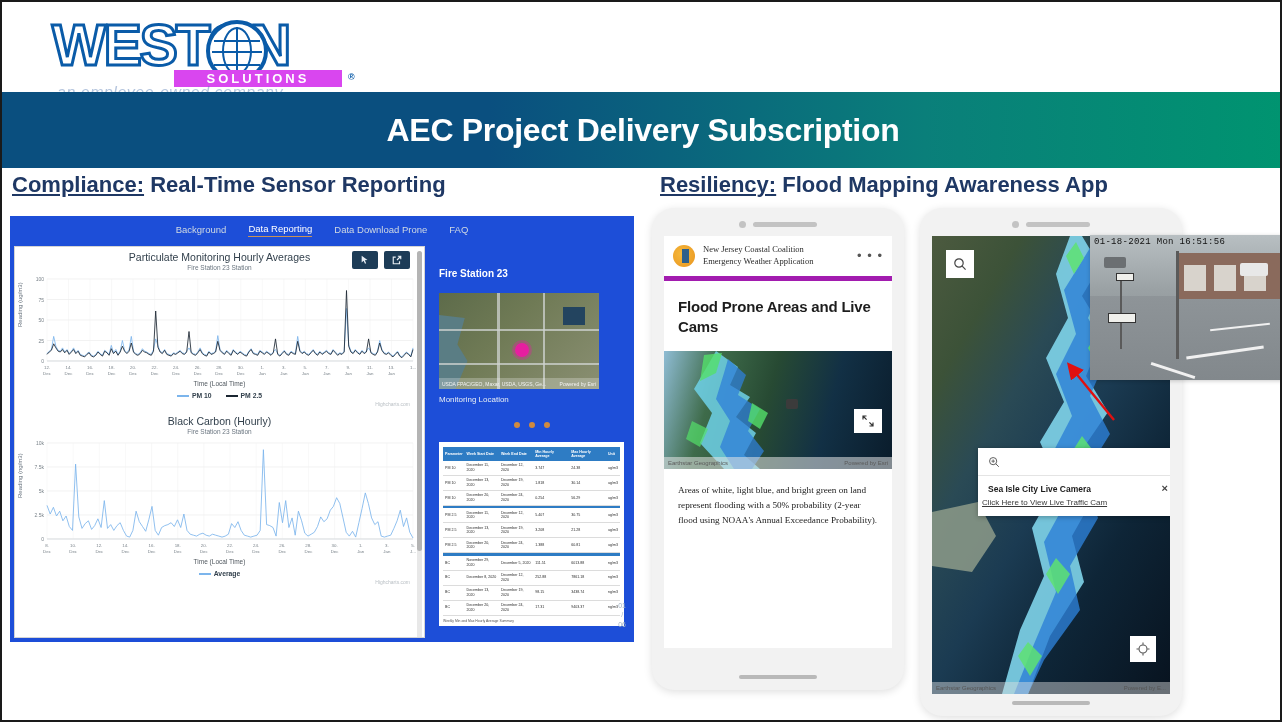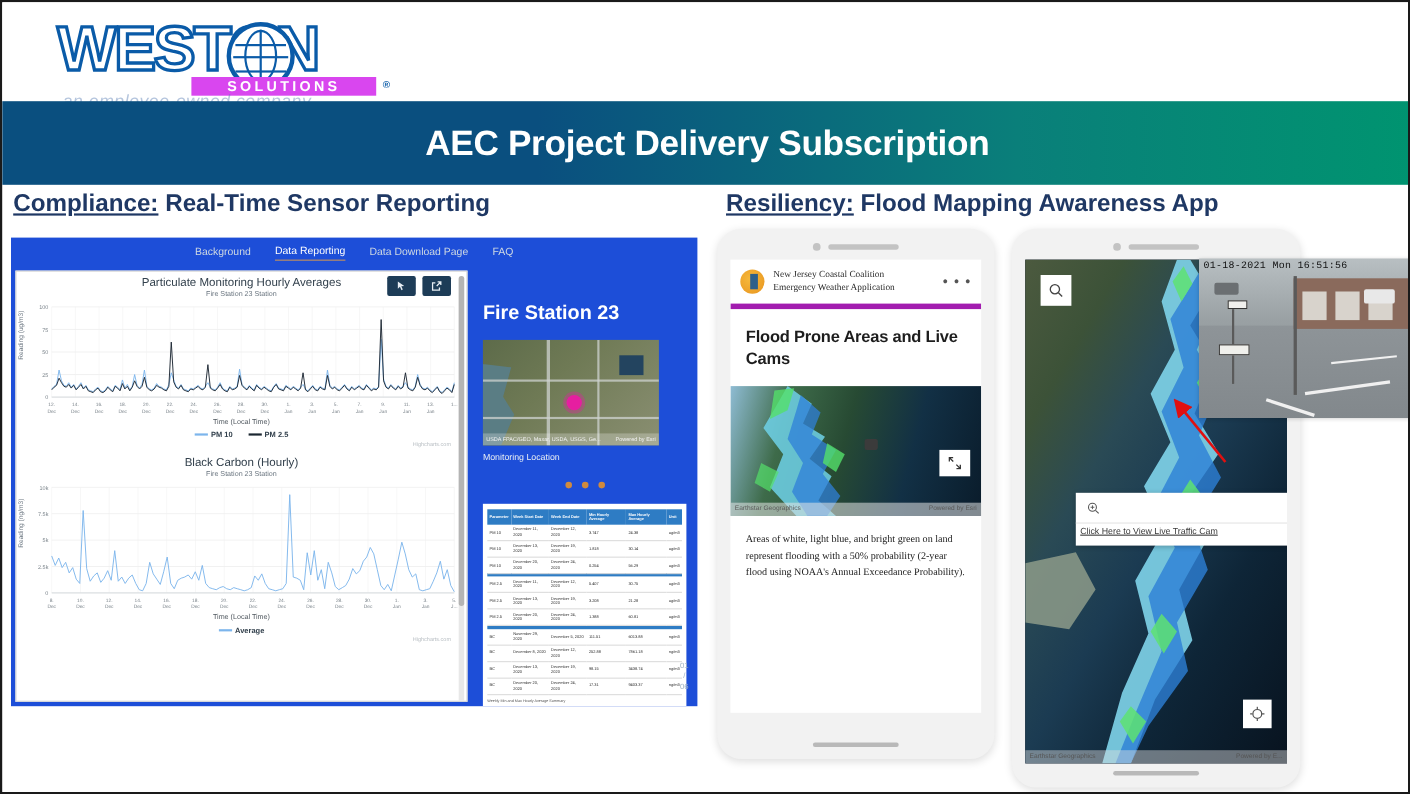--- a/index.html
+++ b/index.html
@@ -77,21 +77,21 @@
   .ax-label-y { position:absolute; left:-1px; top:50%; transform:rotate(-90deg) translateY(-50%);
      transform-origin:left top; font-size:6px; color:#6b7680; white-space:nowrap;}
   .ax-label-x { text-align:center; font-size:6.5px; color:#50585f; margin-top:1px;}
   .legend { display:flex; gap:14px; justify-content:center; align-items:center;
      font-size:6.8px; font-weight:bold; color:#33414d; margin-top:5px;}
   .legend i { display:inline-block; width:12px; height:2px; margin-right:3px; vertical-align:middle;}
   .credit { text-align:right; font-size:5px; color:#b9bfc4; padding-right:8px; margin-top:2px;}
 
   
   .side-col { flex:1; padding:8px 10px 0 14px; color:#fff; }
-  .side-title { font-size:18px; font-weight:bold; margin-top:22px; }
+  .side-title { font-size:10px; font-weight:bold; margin-top:16px; }
   .minimap { margin-top:14px; width:160px; height:96px; position:relative; overflow:hidden;
      background:linear-gradient(135deg,#5d6b4a 0%, #6f7a55 40%, #8a8f72 100%); }
   .mm-water { position:absolute; left:0; top:22px; width:46px; height:74px;
      background:#5a7d84; clip-path:polygon(0 0,56% 4%,40% 40%,62% 62%,36% 100%,0 100%); }
   .mm-roadv { position:absolute; background:#cfd3d0; opacity:.75;}
   .mm-pin { position:absolute; left:76px; top:50px; width:14px; height:14px; border-radius:50%;
      background:#e61ea0; box-shadow:0 0 0 3px rgba(230,30,160,.35);}
   .mm-box { position:absolute; right:14px; top:14px; width:22px; height:18px; background:#23445f;}
   .mm-attr { position:absolute; left:0; right:0; bottom:0; height:11px;
      background:rgba(255,255,255,.25); font-size:5px; color:#f2f2f2;
@@ -207,21 +207,21 @@
   </div>
   <div class="sec-head sec-left">
     <span class="u">Compliance:</span><span> Real-Time Sensor Reporting</span>
   </div>
 
   <div class="dash">
 
     <div class="dash-nav">
       <span>Background</span>
       <span class="active">Data Reporting</span>
-      <span>Data Download Page</span>
+      <span>Data Download Prone</span>
       <span>FAQ</span>
     </div>
 
     <div class="dash-body">
       <div class="charts-col">
 
         <div class="chart-box">
           <div class="chart-title">Particulate Monitoring Hourly Averages</div>
           <div class="chart-sub">Fire Station 23 Station</div>
           <div class="chart-btns">
@@ -601,20 +601,24 @@
       </div>
 
       <div class="popup">
         <div class="popup-top">
           <svg width="12" height="12" viewBox="0 0 14 14">
             <circle cx="6" cy="6" r="4.2" fill="none" stroke="#555" stroke-width="1.1"></circle>
             <path d="M6 4v4 M4 6h4" stroke="#555" stroke-width="1"></path>
             <path d="M9.2 9.2 L12.6 12.6" stroke="#555" stroke-width="1.1"></path>
           </svg>
         </div>
+        <div class="popup-title">
+          <span>Sea Isle City Live Camera</span>
+          <span class="popup-x">×</span>
+        </div>
         <a class="popup-link" href="#">Click Here to View Live Traffic Cam</a>
       </div>
     </div>
     <div class="phone-home"></div>
   </div>
 
   <div class="cam" style="left:1088px;top:233px;width:194px;height:145px">
     <div class="cam-road"></div>
     <div class="cam-bldg">
         <div style="left:8px"></div>

